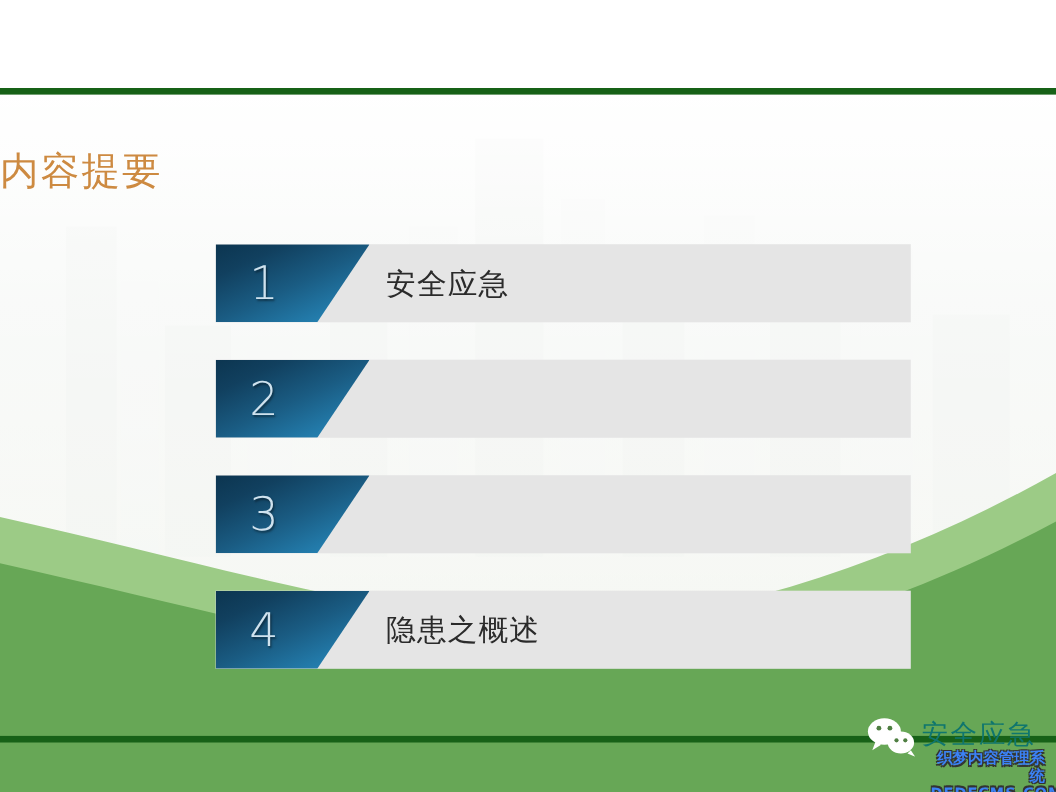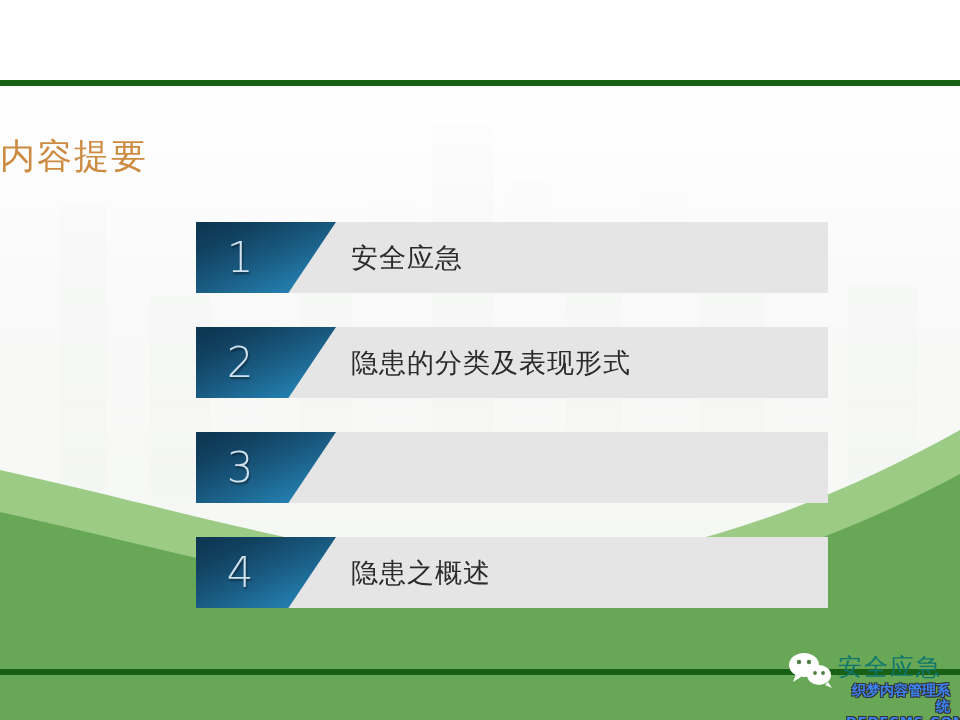--- a/index.html
+++ b/index.html
@@ -265,21 +265,20 @@
         <div class="digit">1</div>
       </div>
       <div class="agenda-label">安全应急</div>
     </div>
 
     <div class="agenda-row">
       <div class="num-badge">
         <div class="shape"></div>
         <div class="digit">2</div>
       </div>
-      <div class="agenda-label">隐患的分类及表现形式</div>
     </div>
 
     <div class="agenda-row">
       <div class="num-badge">
         <div class="shape"></div>
         <div class="digit">3</div>
       </div>
     </div>
 
     <div class="agenda-row">

